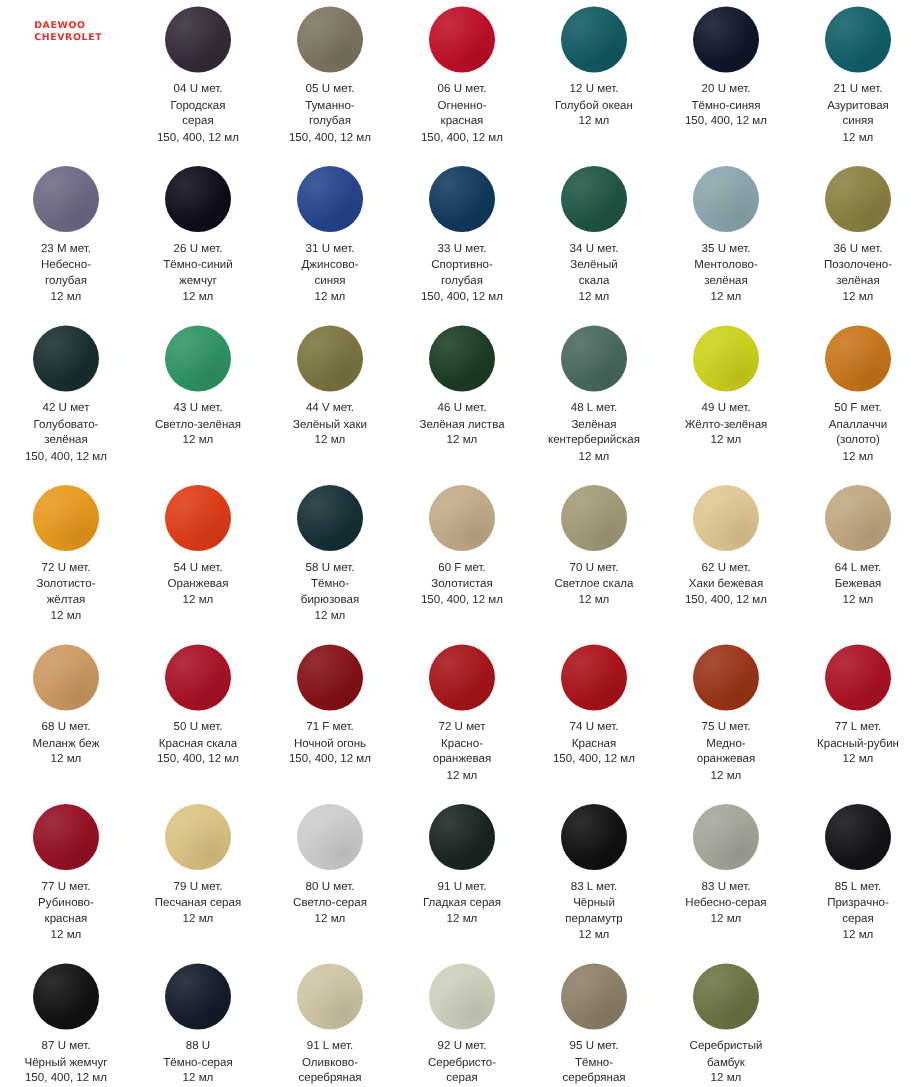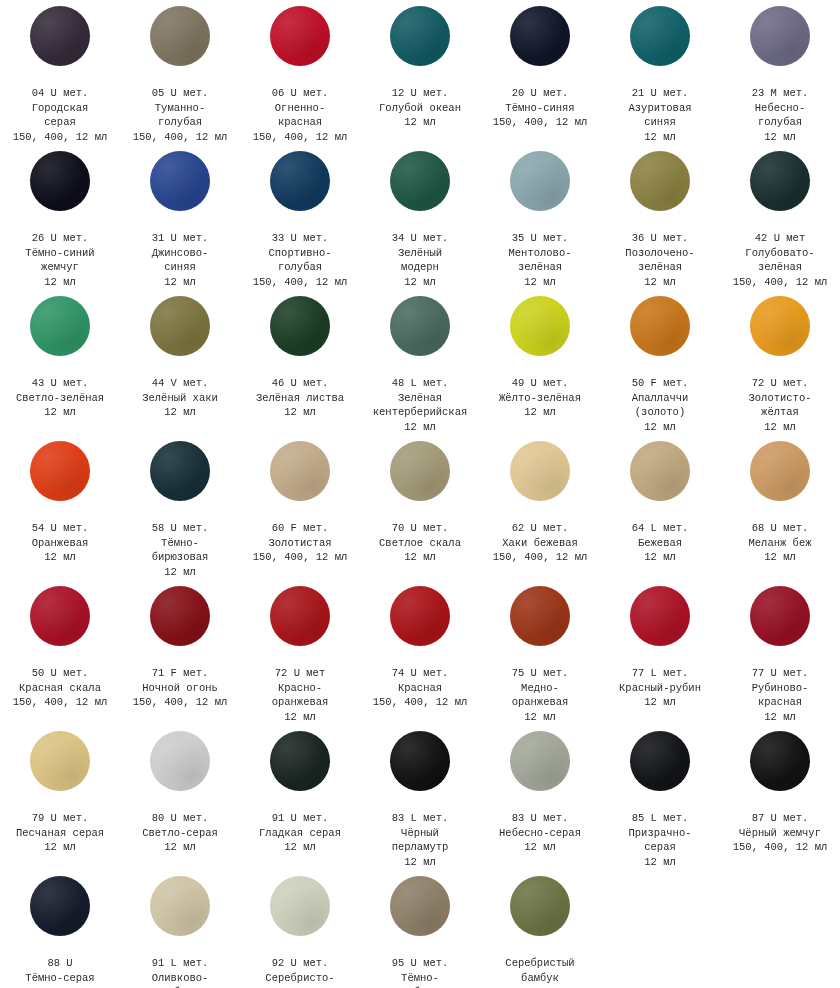--- a/index.html
+++ b/index.html
@@ -57,35 +57,41 @@
     position: absolute;
     inset: 0;
     border-radius: 50%;
     background-image:
       radial-gradient(circle at 30% 28%, rgba(255,255,255,0.13), rgba(255,255,255,0) 60%),
       radial-gradient(circle at 70% 75%, rgba(0,0,0,0.10), rgba(0,0,0,0) 62%);
     mix-blend-mode: normal;
     pointer-events: none;
   }
   .caption {
-    margin-top: 20px;
+    margin-top: 8px;
     text-align: center;
     font-size: 10.5px;
     line-height: 14.6px;
     color: #2b2b2b;
     width: 118px;
-    font-family: Liberation Mono, monospace;
+    font-family: Liberation Sans, sans-serif;
   }
   .caption .ln { display: block; white-space: nowrap; }
 </style>
 </head>
 <body>
 
 <div id="sheet">
   <div class="grid">
+      <div class="logo-cell">
+        <div class="logo" style="color: rgb(232, 48, 42);">
+          <div>DAEWOO</div>
+          <div>CHEVROLET</div>
+        </div>
+      </div>
       <div class="cell">
         <div class="swatch" style="background: rgb(53, 43, 58);"></div>
         <div class="caption">
           <span class="ln">04 U мет.</span>
           <span class="ln">Городская</span>
           <span class="ln">серая</span>
           <span class="ln">150, 400, 12 мл</span>
         </div>
       </div>
       <div class="cell">
@@ -165,21 +171,21 @@
           <span class="ln">Спортивно-</span>
           <span class="ln">голубая</span>
           <span class="ln">150, 400, 12 мл</span>
         </div>
       </div>
       <div class="cell">
         <div class="swatch" style="background: rgb(31, 87, 67);"></div>
         <div class="caption">
           <span class="ln">34 U мет.</span>
           <span class="ln">Зелёный</span>
-          <span class="ln">модерн</span>
+          <span class="ln">скала</span>
           <span class="ln">12 мл</span>
         </div>
       </div>
       <div class="cell">
         <div class="swatch" style="background: rgb(138, 166, 173);"></div>
         <div class="caption">
           <span class="ln">35 U мет.</span>
           <span class="ln">Ментолово-</span>
           <span class="ln">зелёная</span>
           <span class="ln">12 мл</span>

